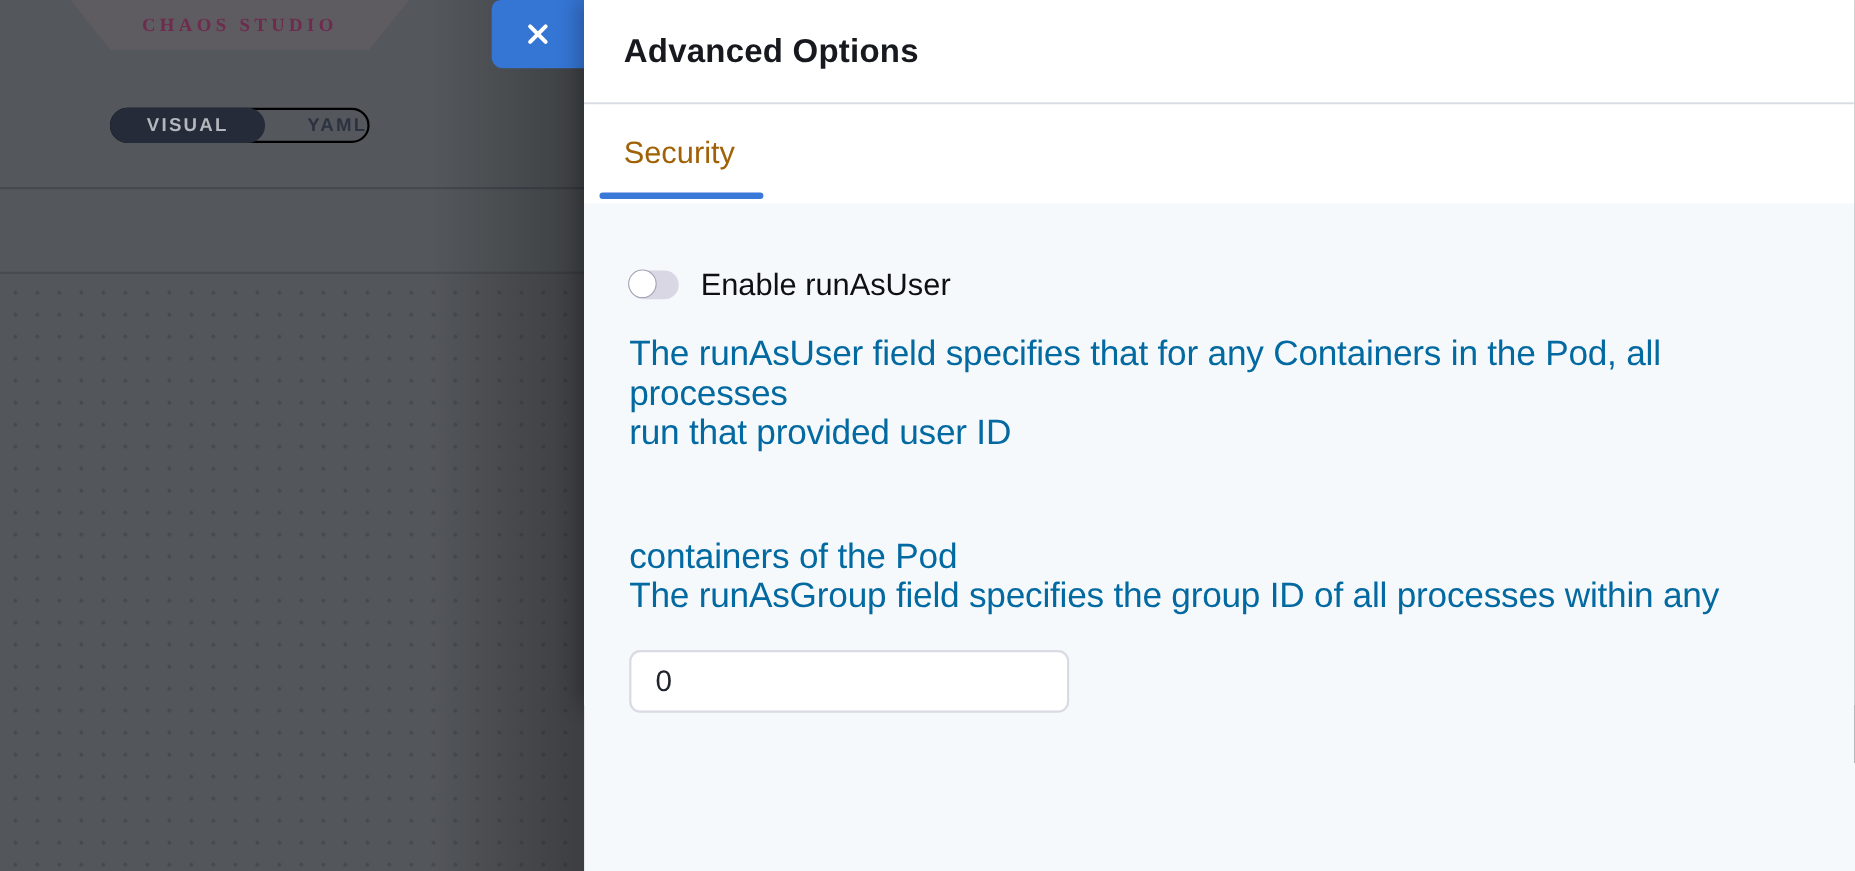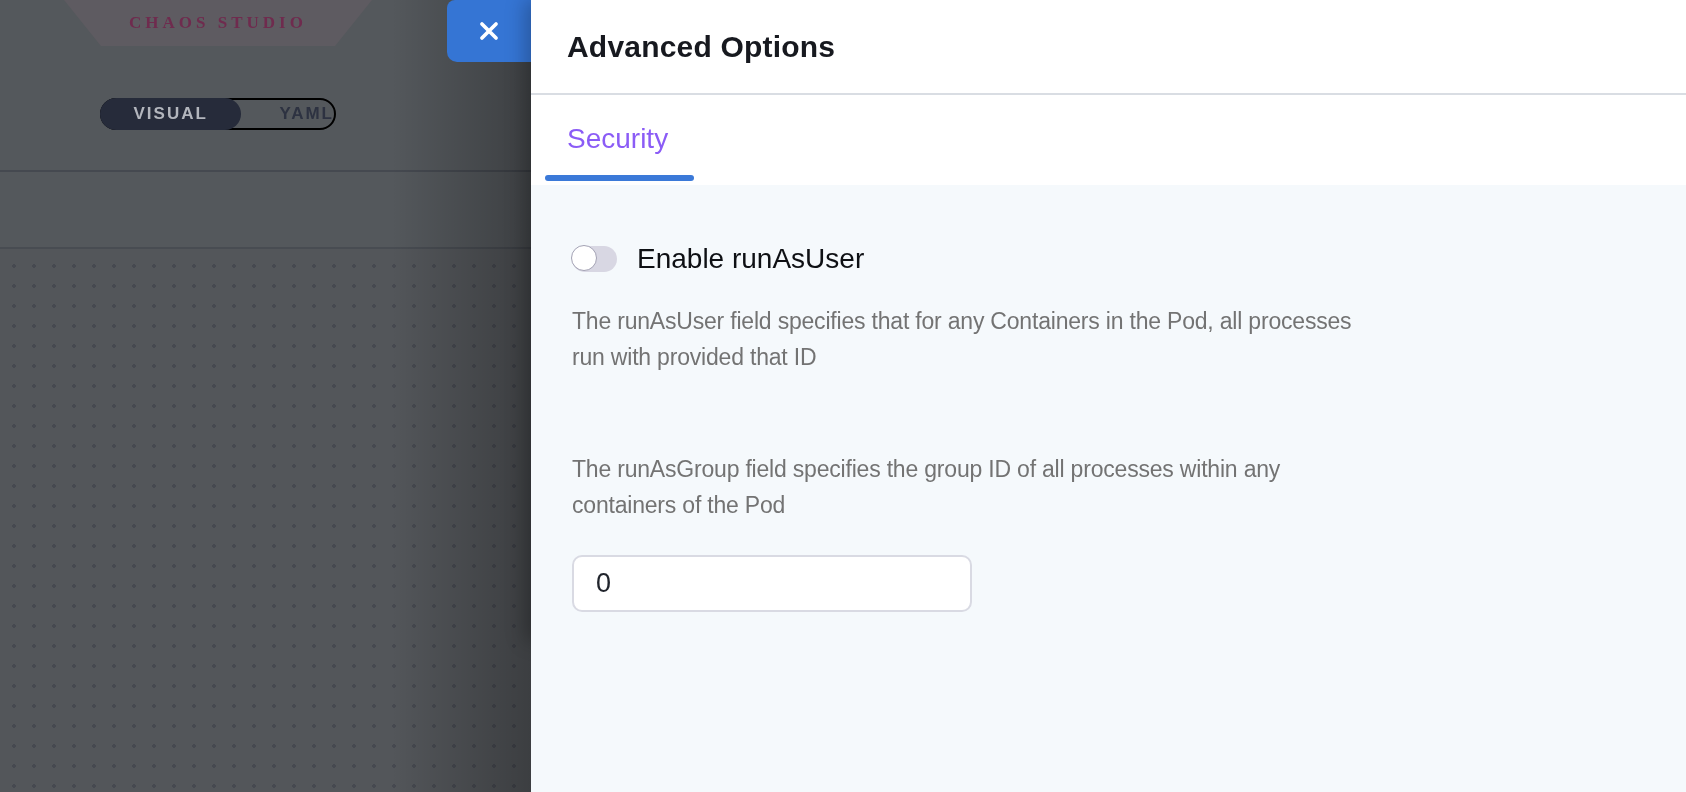--- a/index.html
+++ b/index.html
@@ -65,21 +65,21 @@
   }
   .drawer-title{font-size:30px;font-weight:700;color:#17191f;letter-spacing:0.2px;}
   .tabbar{
     height:90px;box-sizing:border-box;padding:28px 0 0 36px;background:#fff;
     display:flex;align-items:flex-start;
   }
   .tab{
     position:relative;margin-right:50px;font-size:28px;color:#6a7186;
     cursor:pointer;padding-bottom:26px;
   }
-  .tab.active{color:#8b5cf6;}
+  .tab.active{color:#a16207;}
   .tab.active::after{
     content:"";position:absolute;left:-22px;right:-26px;bottom:0;height:6px;
     border-radius:4px;background:#3b79d8;
   }
   .drawer-content{
     height:607px;box-sizing:border-box;background:#f5f9fc;
     padding:60px 40px 0 41px;
   }
   .toggle-row{display:flex;align-items:center;gap:20px;height:28px;}
   .switch{
@@ -90,21 +90,21 @@
     position:absolute;left:-1px;top:-1px;width:26px;height:26px;border-radius:50%;
     background:#ffffff;border:1.5px solid #a3a2b4;box-sizing:border-box;
   }
   .switch.on{background:#3470cf;}
   .switch.on .knob{
     position:absolute;right:0px;top:1px;width:24px;height:24px;border-radius:50%;
     background:#ffffff;
   }
   .toggle-label{font-size:28px;color:#0e1014;}
   .desc{
-    margin-top:30px;font-size:23px;line-height:36px;color:#737373;letter-spacing:-0.2px;
+    margin-top:30px;font-size:32px;line-height:36px;color:#0369a1;letter-spacing:-0.2px;
   }
   .section-2{margin-top:76px;}
   .num-input{
     margin-top:32px;width:400px;height:57px;box-sizing:border-box;
     background:#fff;border:2px solid #d9dae3;border-radius:10px;
     font-family:"Liberation Sans", sans-serif;
     font-size:27px;color:#20242c;padding:0 0 0 22px;outline:none;
   }
 </style>
 </head>
@@ -148,26 +148,26 @@
 
     <div class="section-1">
       <div class="toggle-row">
         <div class="switch off">
           <div class="knob"></div>
         </div>
         <div class="toggle-label">Enable runAsUser</div>
       </div>
       <div class="desc">
         <div>The runAsUser field specifies that for any Containers in the Pod, all processes</div>
-        <div>run with provided that ID</div>
+        <div>run that provided user ID</div>
       </div>
     </div>
 
     <div class="section-2">
       <div class="desc">
+        <div>containers of the Pod</div>
         <div>The runAsGroup field specifies the group ID of all processes within any</div>
-        <div>containers of the Pod</div>
       </div>
       <input class="num-input" type="text" value="0" style="">
     </div>
 
   </div>
 </div>
 
 </body></html>

